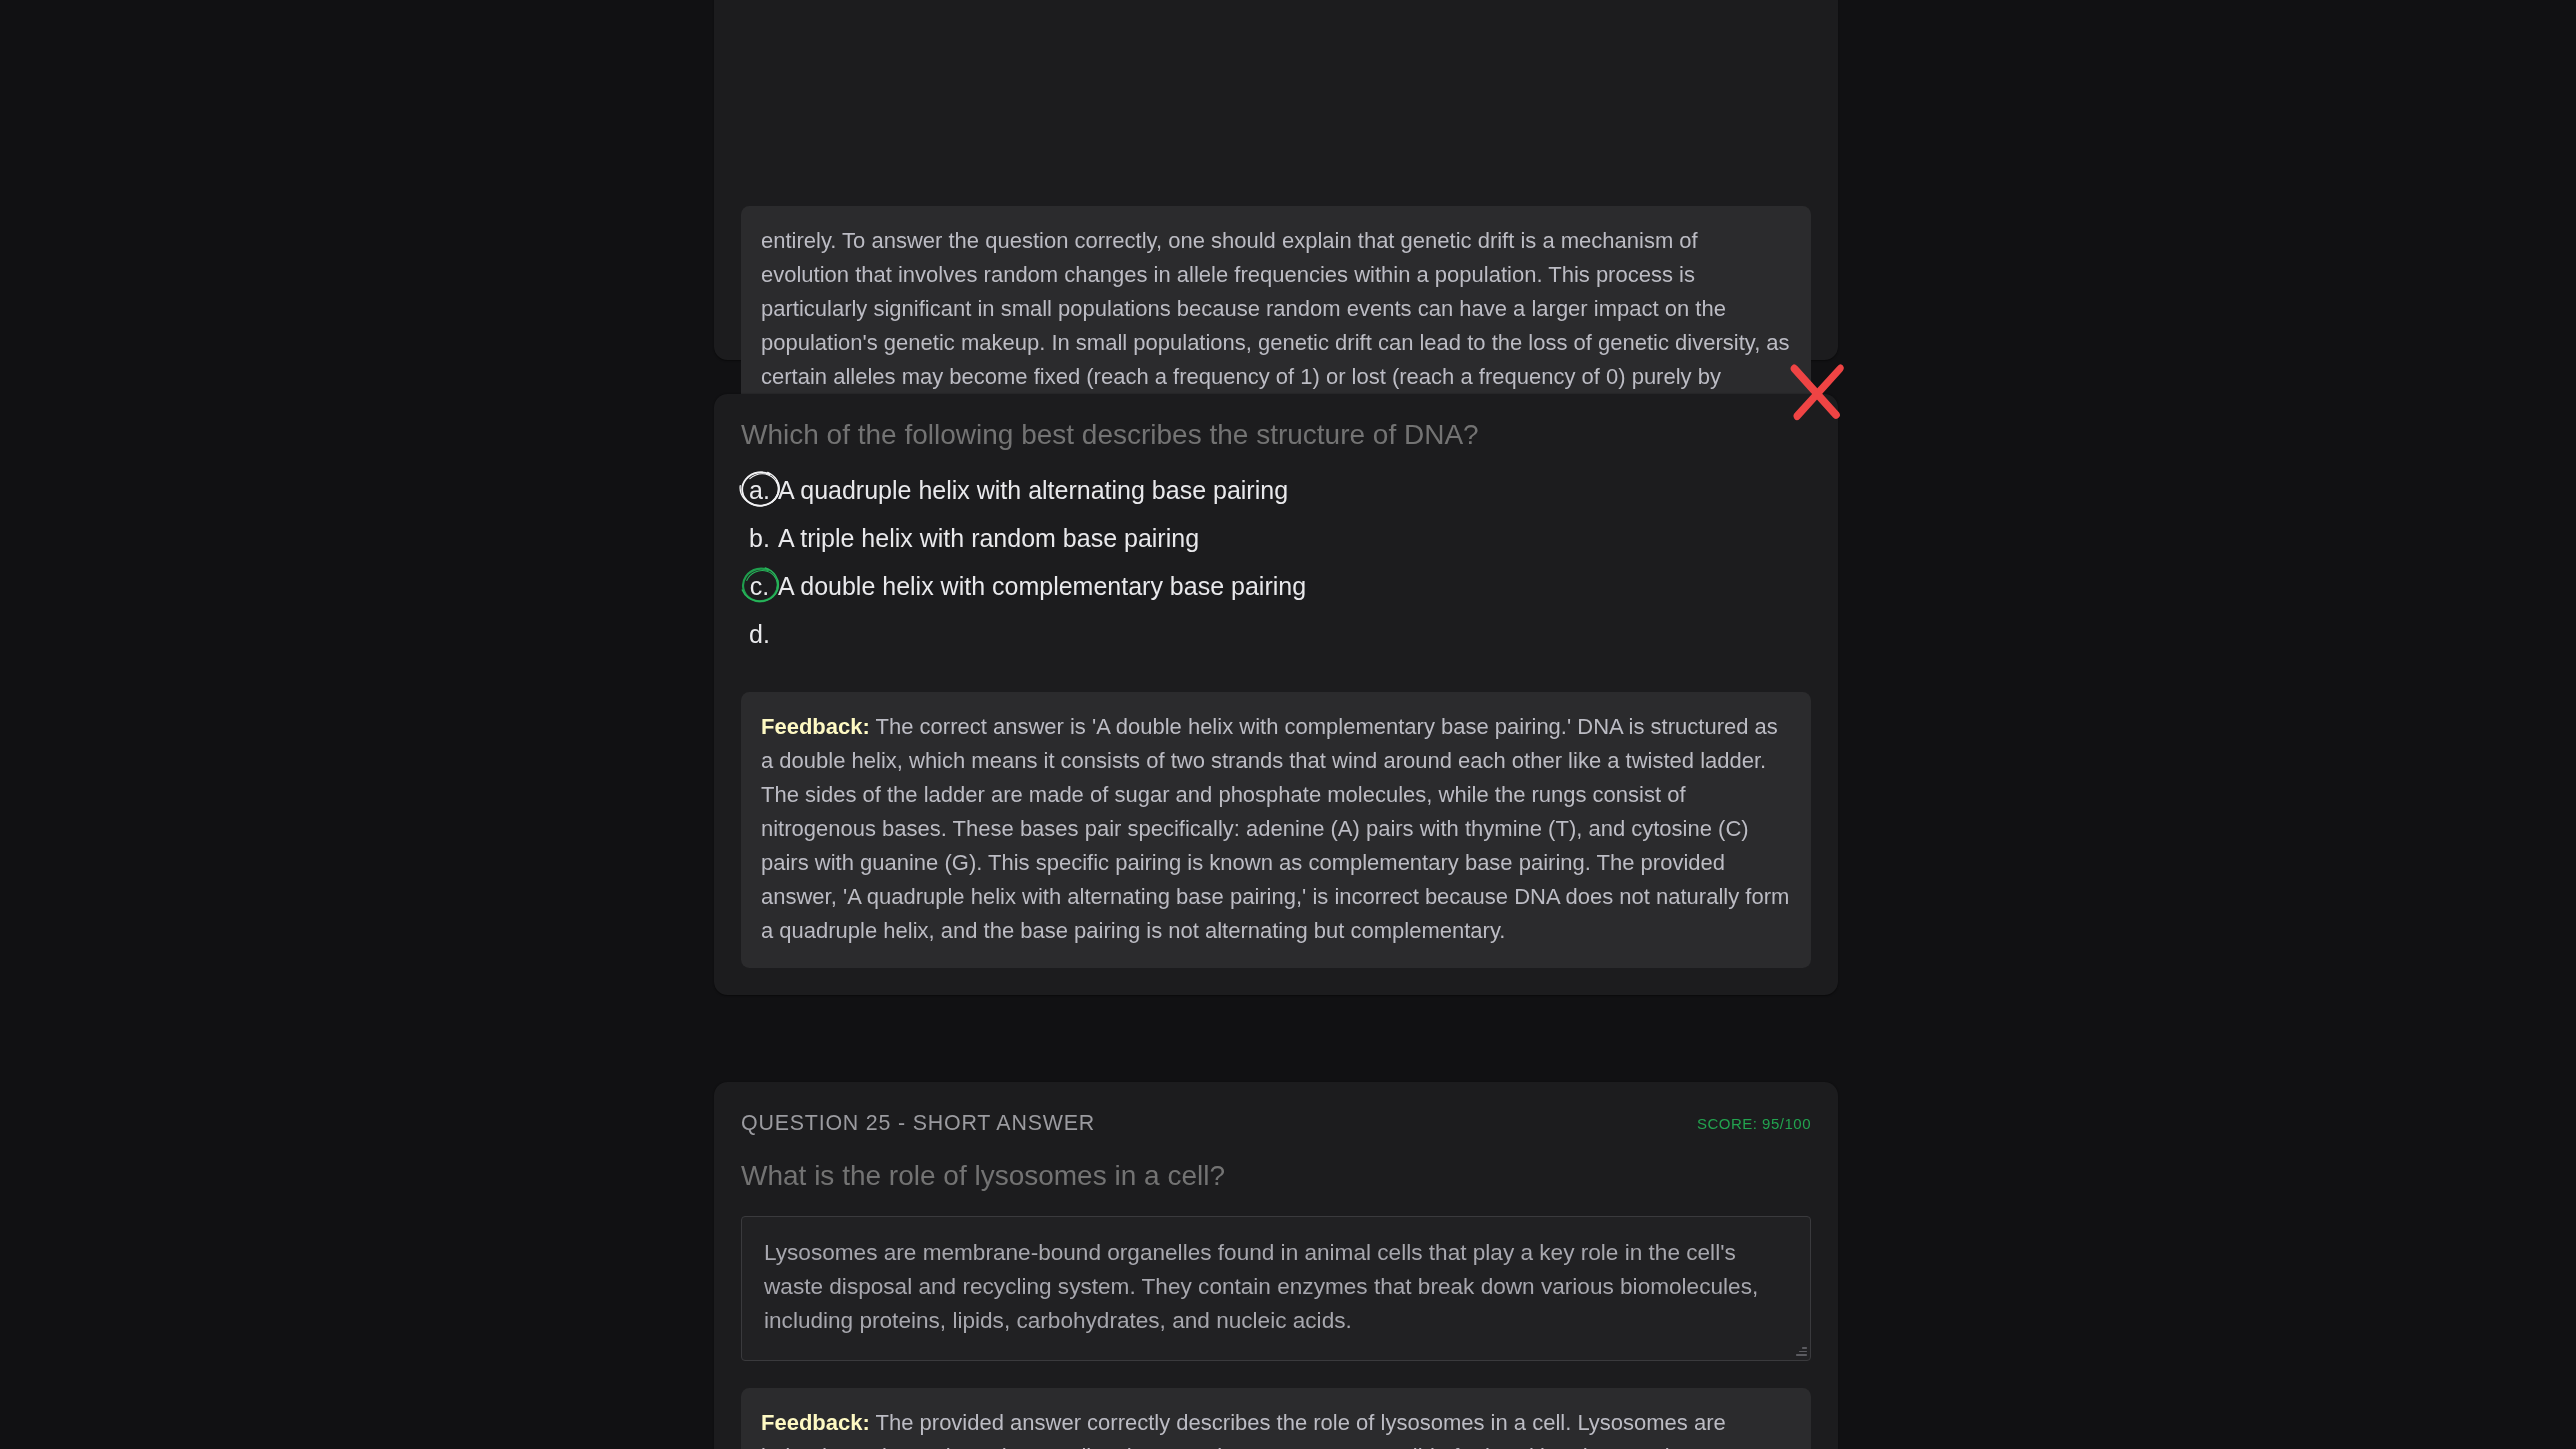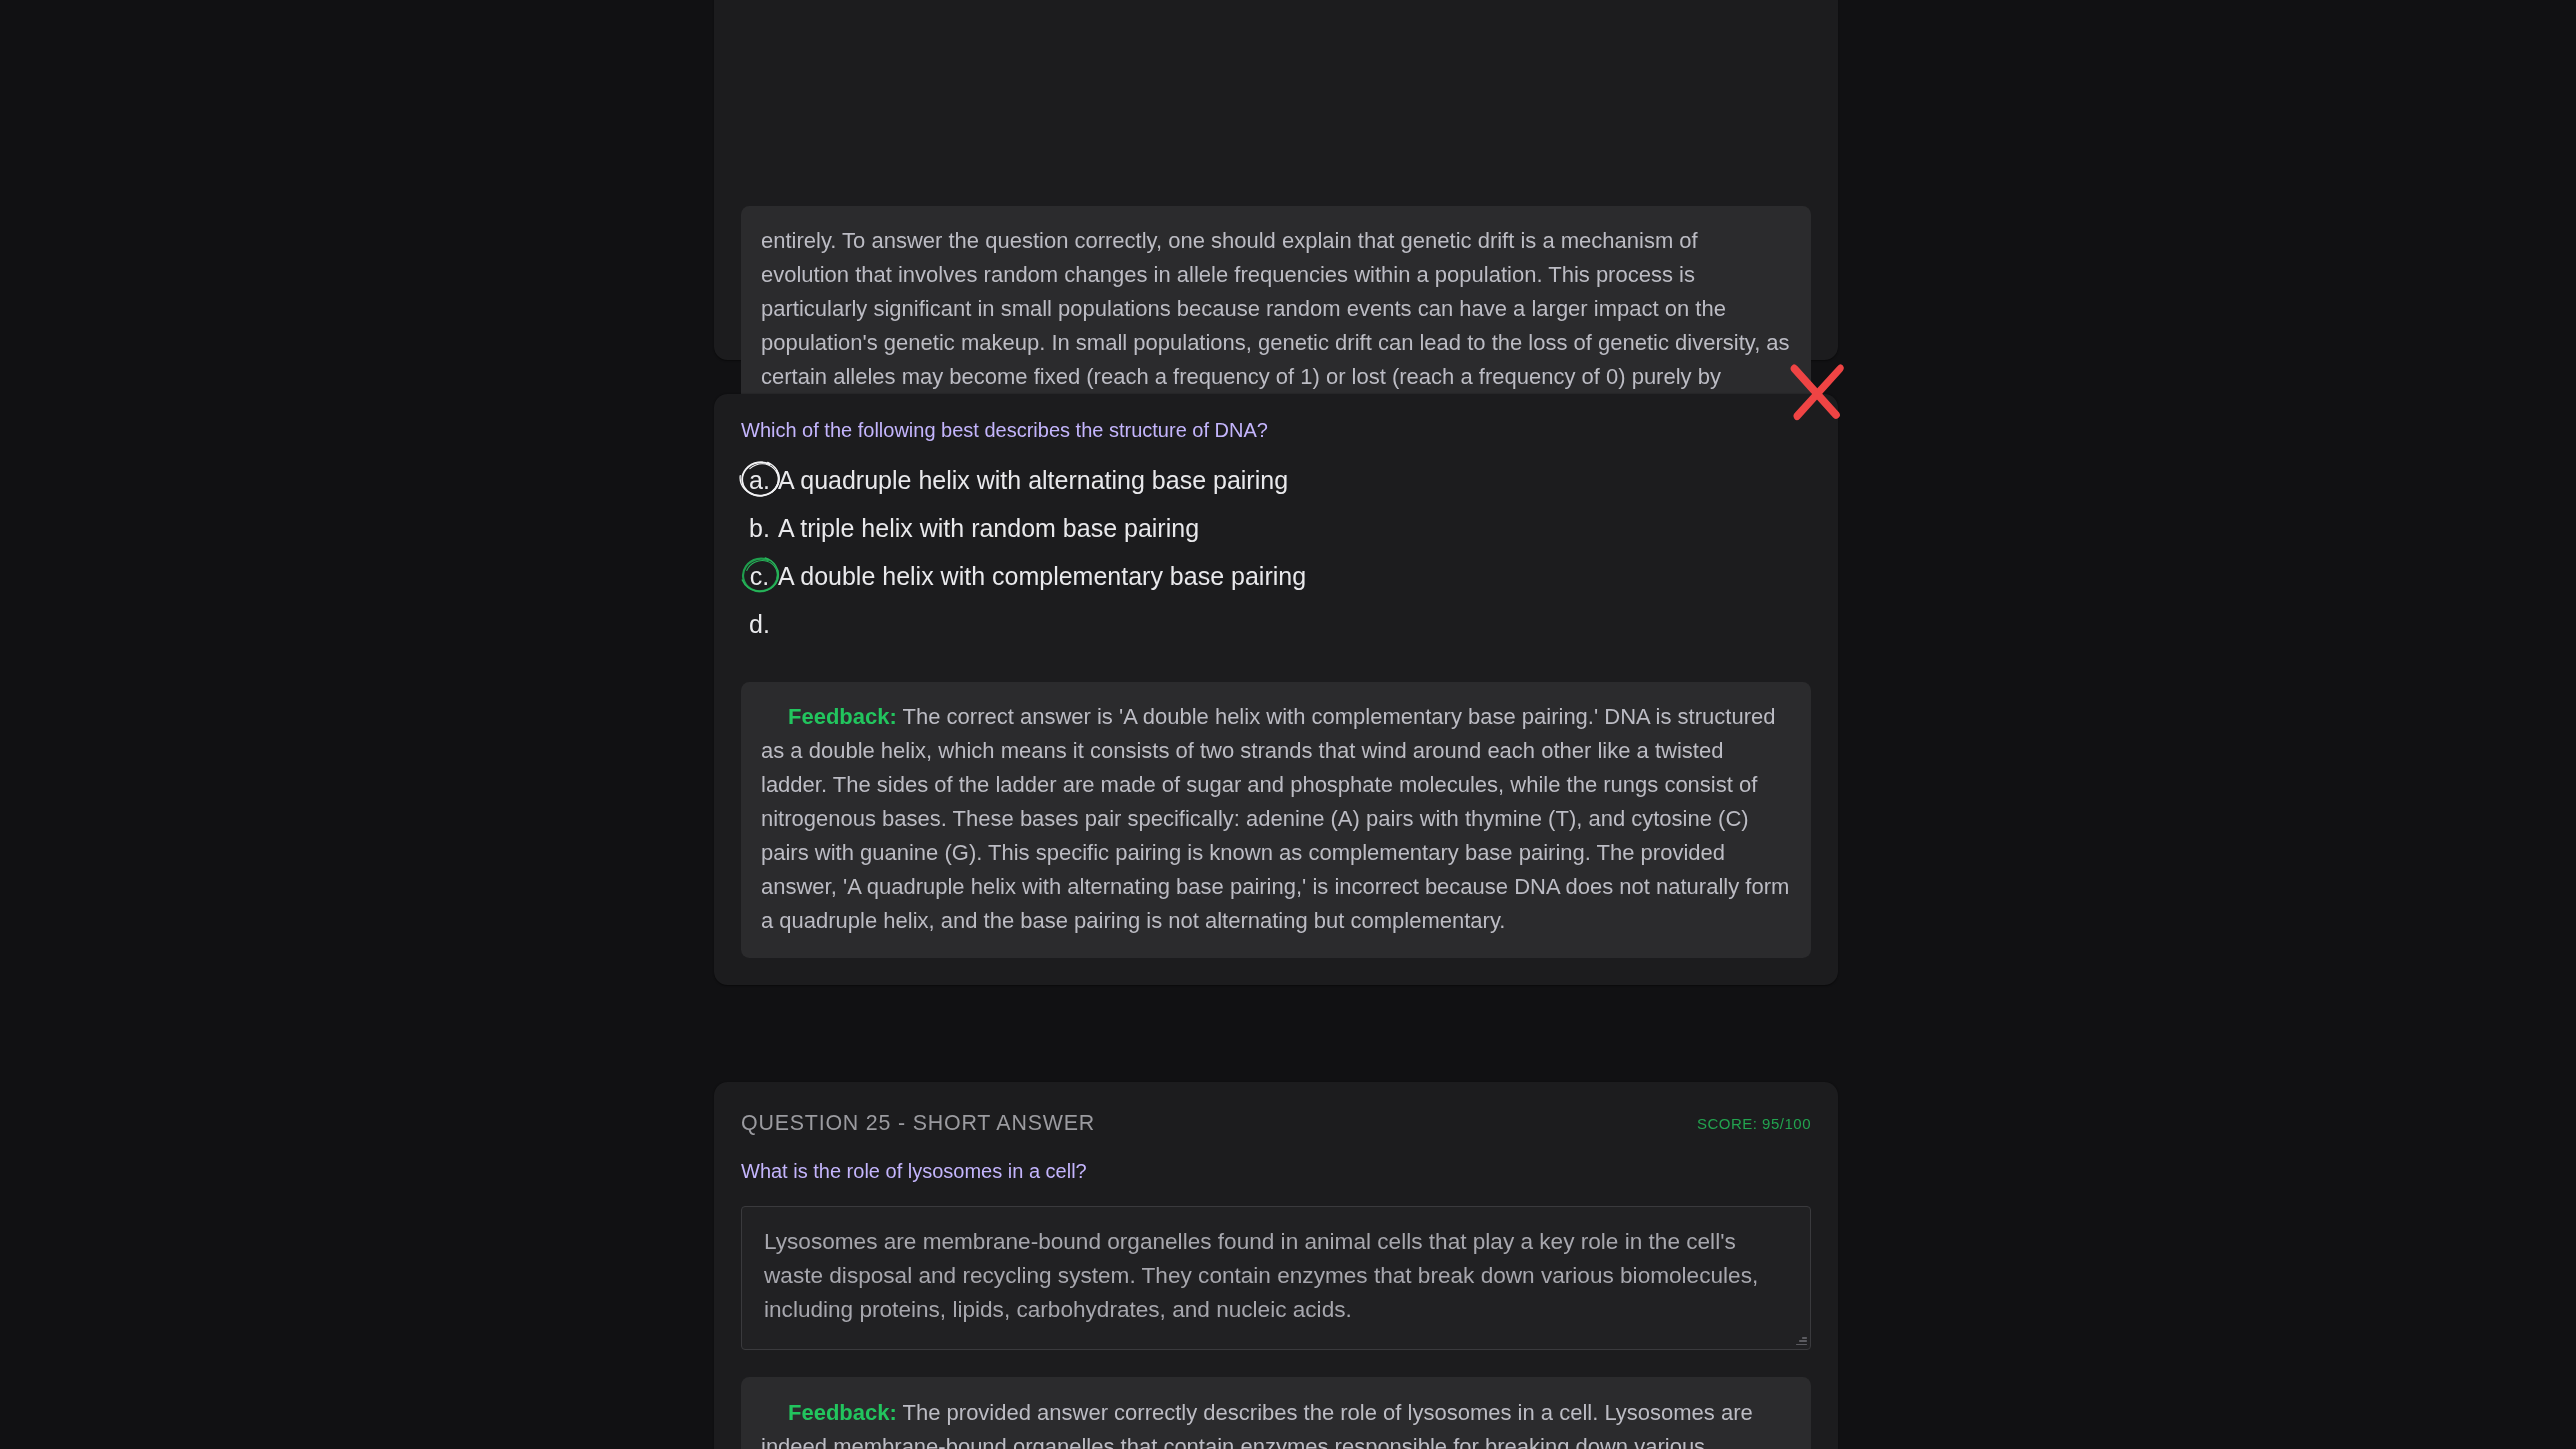--- a/index.html
+++ b/index.html
@@ -46,23 +46,23 @@
     font-size: 15px;
     letter-spacing: 0.5px;
     color: #23a34f;
     font-weight: 400;
     white-space: nowrap;
   }
 
   
   .q-text {
     margin: 22.6px 27px 0 27px;
-    font-size: 20px;
+    font-size: 28px;
     line-height: 1.3;
-    color: #c4b5fd;
+    color: #737373;
     font-weight: 400;
   }
 
   
   .options { margin: 20px 27px 0 27px; }
   .option {
     display: flex;
     align-items: flex-start;
     height: 48px;
     position: relative;
@@ -97,21 +97,21 @@
     margin: 27px 27px 0 27px;
     background: #2b2b2d;
     border-radius: 8.4px;
     padding: 18.4px 20px 20px 20px;
   }
   .feedback p {
     font-size: 22px;
     line-height: 34px;
     color: #bcbcc4;
   }
-  .feedback b { color: #22c55e; font-weight: 700; margin-left: 27px; }
+  .feedback b { color: #fef9c3; font-weight: 700; }
 
   
   .answer-box {
     position: relative;
     margin: 22px 27px 0 27px;
     background: #212123;
     border: 0.8px solid #3a3a3d;
     border-radius: 4px;
     padding: 18.4px 22px 22px 22px;
     min-height: 114px;

